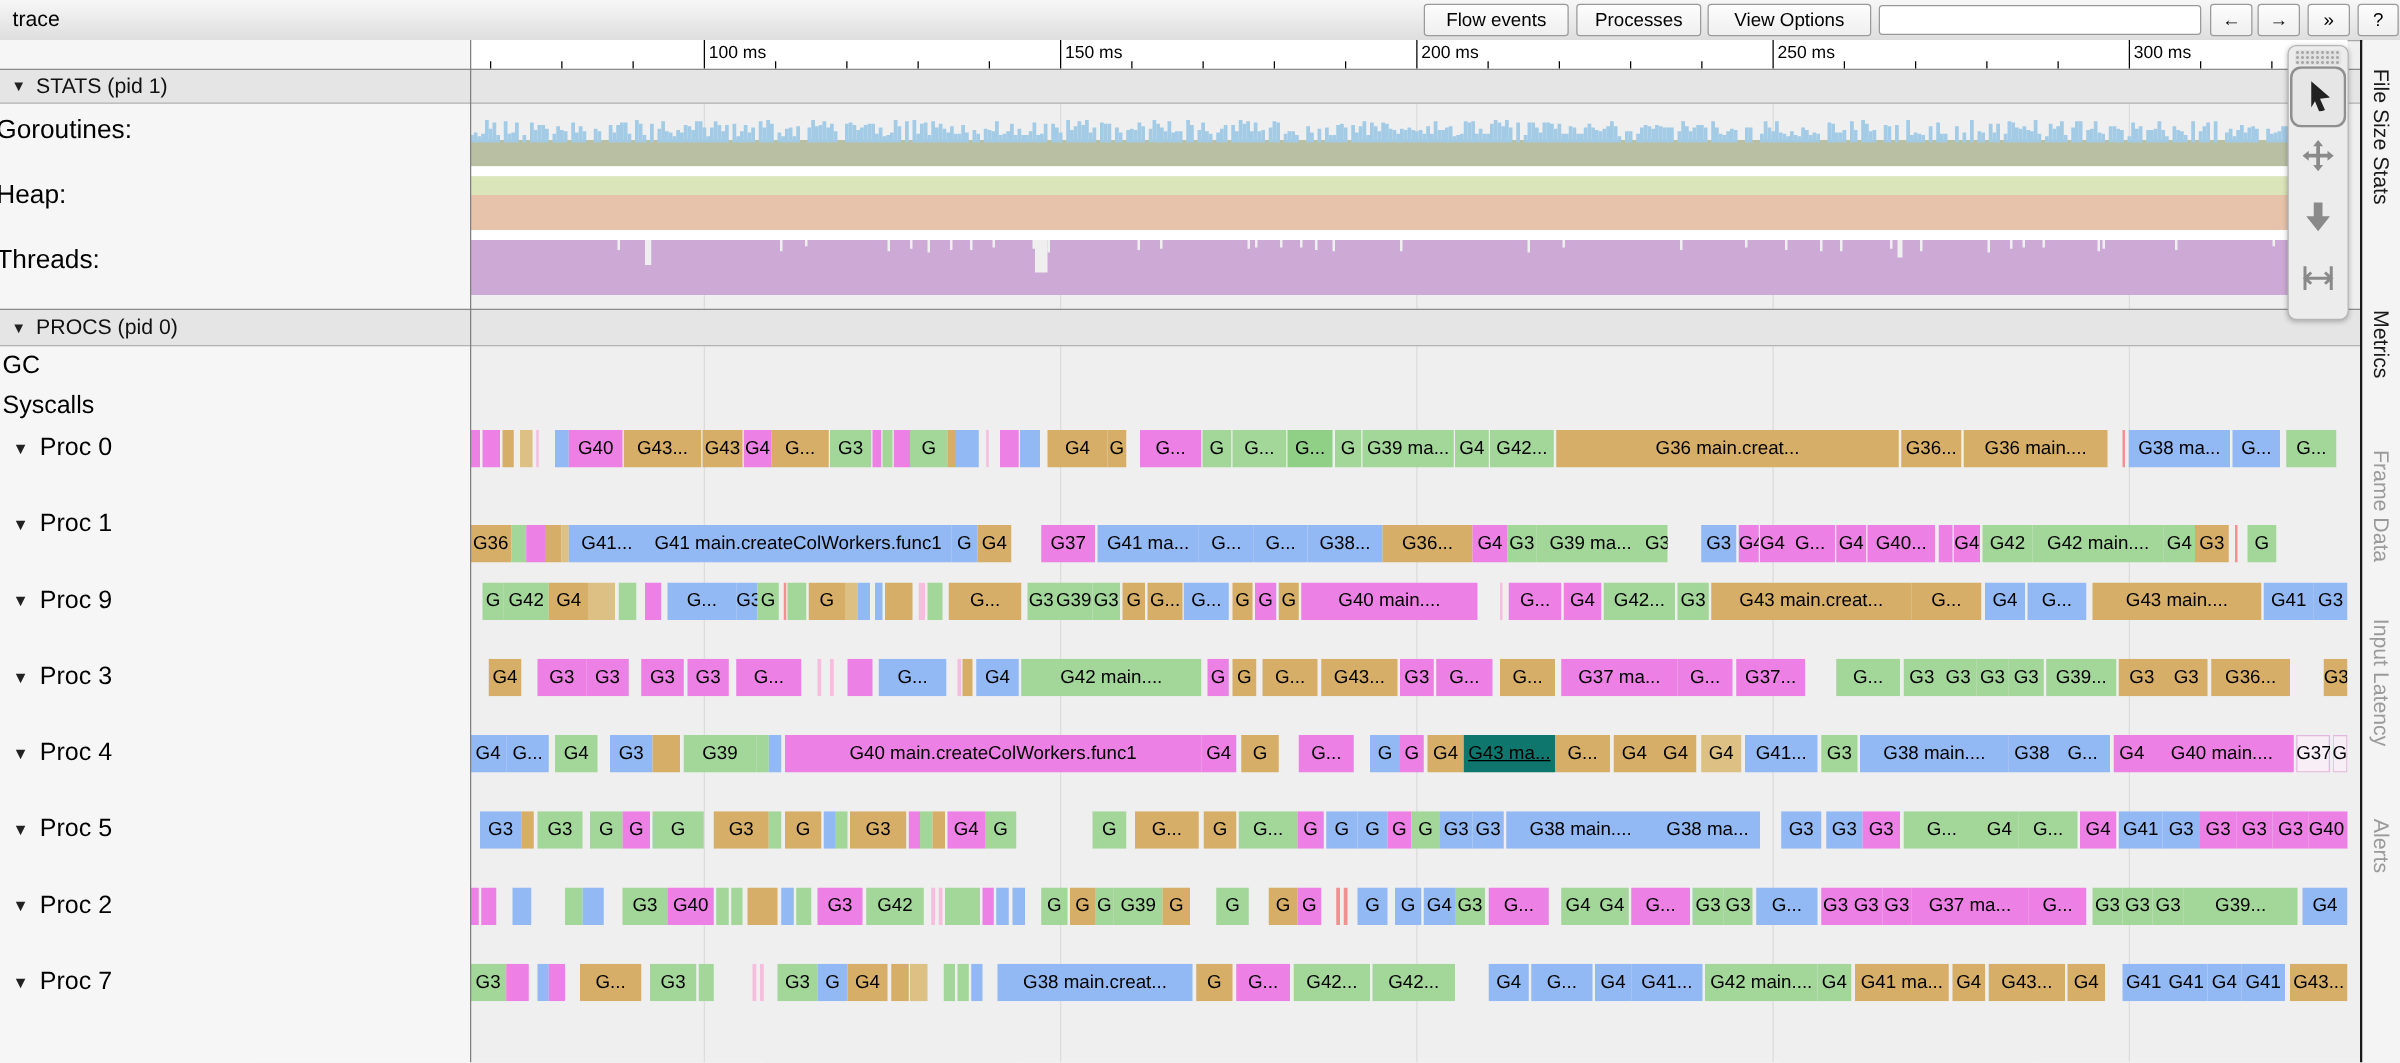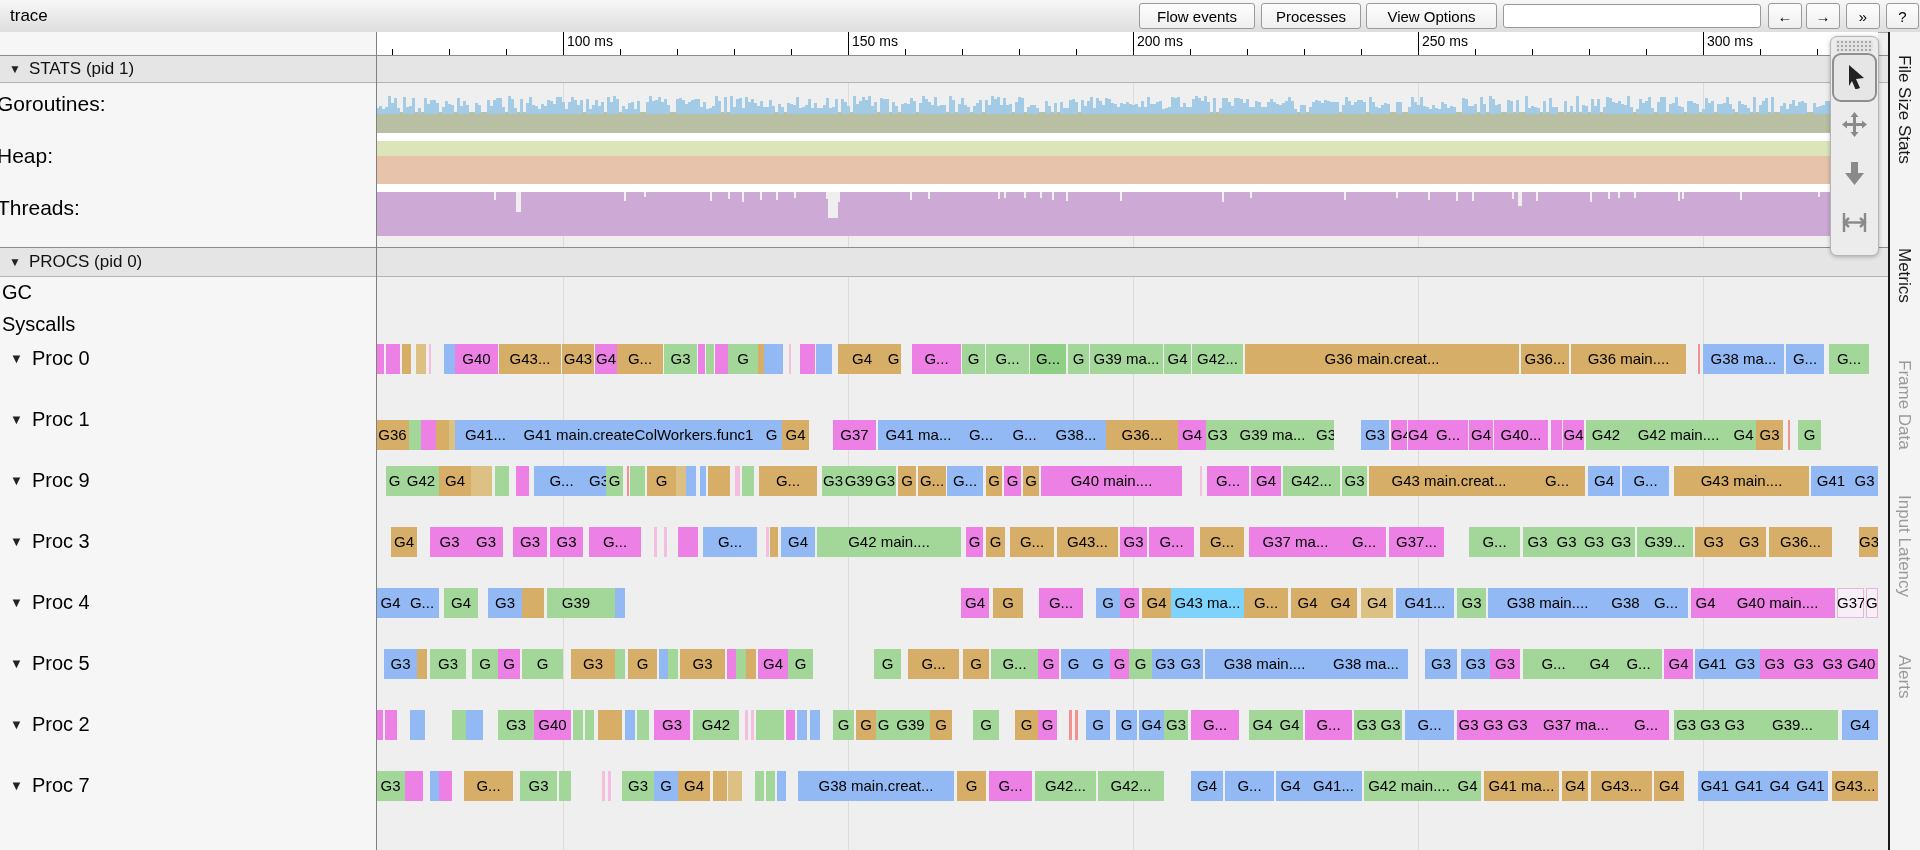--- a/index.html
+++ b/index.html
@@ -762,27 +762,28 @@
       </div>
       <div class="proc-row" style="top: 588px;">
         <div class="span" style="left: 0px; width: 29px; background: rgb(146, 185, 243);">G4</div>
         <div class="span" style="left: 29px; width: 34px; background: rgb(146, 185, 243);">G...</div>
         <div class="span" style="left: 68px; width: 34px; background: rgb(163, 214, 153);">G4</div>
         <div class="span" style="left: 112px; width: 34px; background: rgb(146, 185, 243);">G3</div>
         <div class="span" style="left: 146px; width: 22px; background: rgb(214, 174, 103);"></div>
         <div class="span" style="left: 171px; width: 58px; background: rgb(163, 214, 153);">G39</div>
         <div class="span" style="left: 229px; width: 10px; background: rgb(163, 214, 153);"></div>
         <div class="span" style="left: 239px; width: 10px; background: rgb(146, 185, 243);"></div>
+        <div class="span" style="left: 252px; width: 333px; background: rgb(236, 128, 228);">G40 main.createColWorkers.func1</div>
         <div class="span" style="left: 585px; width: 28px; background: rgb(236, 128, 228);">G4</div>
         <div class="span" style="left: 617px; width: 30px; background: rgb(214, 174, 103);">G</div>
         <div class="span" style="left: 663px; width: 44px; background: rgb(236, 128, 228);">G...</div>
         <div class="span" style="left: 720px; width: 24px; background: rgb(146, 185, 243);">G</div>
         <div class="span" style="left: 744px; width: 19px; background: rgb(236, 128, 228);">G</div>
         <div class="span" style="left: 766px; width: 29px; background: rgb(214, 174, 103);">G4</div>
-        <div class="span" style="left: 795px; width: 73px; background: #7dd3fc;">G43 ma...</div>
+        <div class="span" style="left: 795px; width: 73px; background: #0f766e; text-decoration: underline;">G43 ma...</div>
         <div class="span" style="left: 868px; width: 44px; background: rgb(214, 174, 103);">G...</div>
         <div class="span" style="left: 915px; width: 33px; background: rgb(214, 174, 103);">G4</div>
         <div class="span" style="left: 948px; width: 33px; background: rgb(214, 174, 103);">G4</div>
         <div class="span" style="left: 985px; width: 32px; background: rgb(221, 192, 131);">G4</div>
         <div class="span" style="left: 1020px; width: 58px; background: rgb(146, 185, 243);">G41...</div>
         <div class="span" style="left: 1081px; width: 29px; background: rgb(163, 214, 153);">G3</div>
         <div class="span" style="left: 1112px; width: 119px; background: rgb(146, 185, 243);">G38 main....</div>
         <div class="span" style="left: 1231px; width: 37px; background: rgb(146, 185, 243);">G38</div>
         <div class="span" style="left: 1268px; width: 44px; background: rgb(146, 185, 243);">G...</div>
         <div class="span" style="left: 1315px; width: 29px; background: rgb(236, 128, 228);">G4</div>

